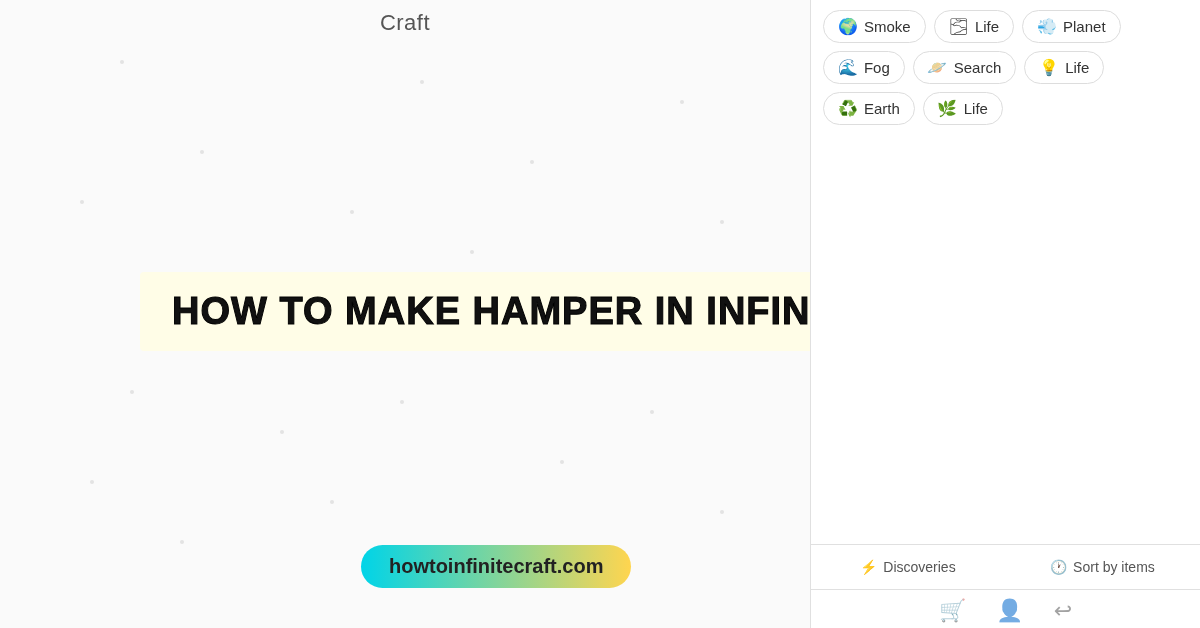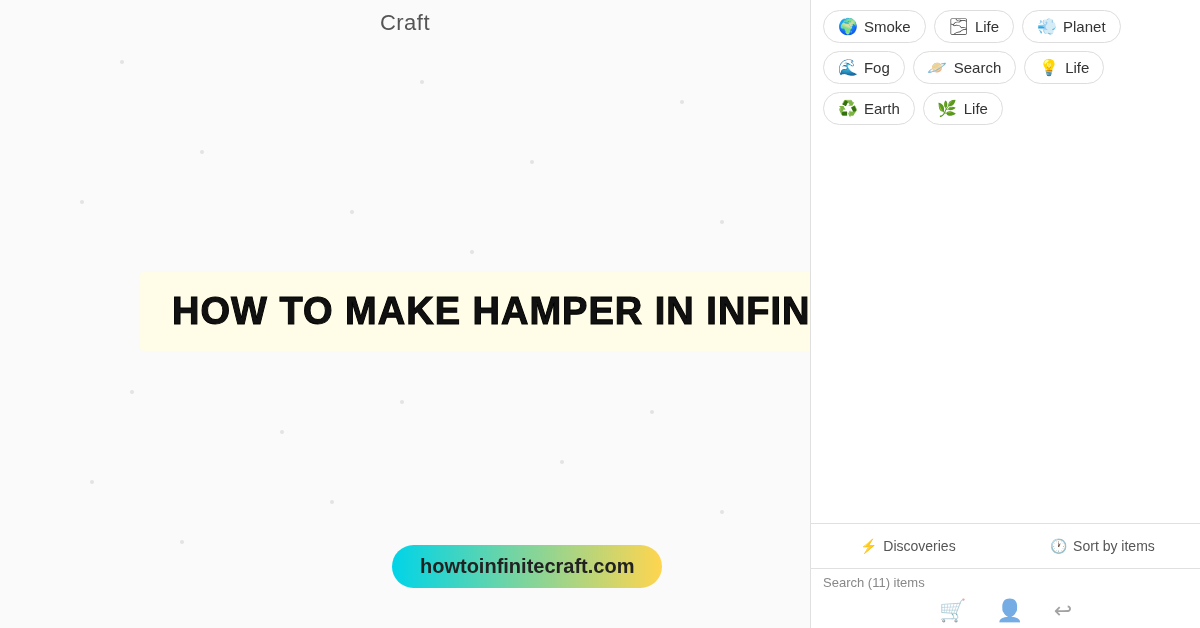--- a/index.html
+++ b/index.html
@@ -69,21 +69,21 @@
       letter-spacing: 1px;
       font-style: normal;
       -webkit-text-stroke: 1px #000;
       text-align: center;
     }
 
     
     .url-badge {
       position: absolute;
       bottom: 40px;
-      left: 392px;
+      left: 361px;
       background: linear-gradient(90deg, #00d4e8 0%, #ffd54f 100%);
       border-radius: 30px;
       padding: 10px 28px;
       font-size: 20px;
       font-weight: 700;
       color: #222;
       z-index: 20;
       white-space: nowrap;
     }
 
@@ -253,22 +253,19 @@
     <div class="sidebar-tabs" id="sidebar-tabs">
     <div class="sidebar-tab">
           <span class="tab-icon">⚡</span>
           <span>Discoveries</span>
         </div>
         <div class="sidebar-tab">
           <span class="tab-icon">🕐</span>
           <span>Sort by items</span>
         </div>
       </div>
-    <div class="search-bar-partial">
-      <span>Search (11) items</span>
-    </div>
     <div class="bottom-nav" id="bottom-nav">
     <span class="bottom-nav-icon">🛒</span>
         <span class="bottom-nav-icon">👤</span>
         <span class="bottom-nav-icon">↩</span>
       </div>
   </div>
 </div>
 
 </body></html>

